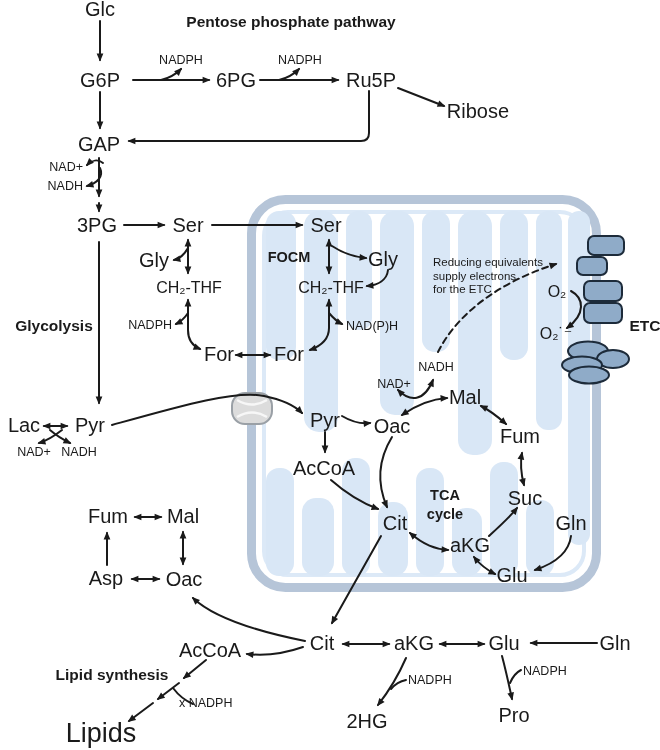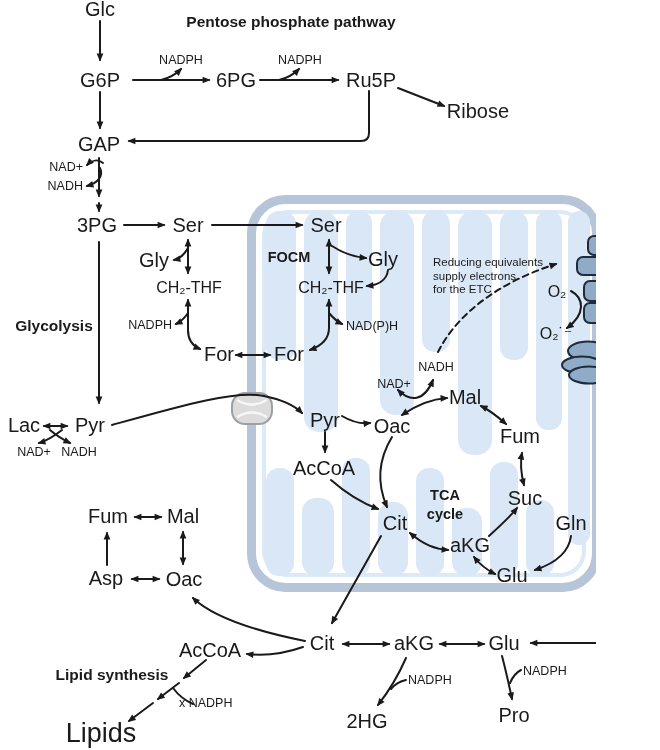--- a/index.html
+++ b/index.html
@@ -1,16 +1,16 @@
 <!DOCTYPE html>
 <html><head>
 <meta charset="utf-8">
 <style>
   html,body{margin:0;padding:0;background:#fff;}
-  #stage{position:relative;width:596px;height:750px;background:#ffffff;overflow:hidden;
+  #stage{position:relative;width:660px;height:750px;background:#ffffff;overflow:hidden;
          font-family:"Liberation Sans","DejaVu Sans",sans-serif;}
   svg{display:block}
   text{fill:#1a1a1a;font-family:"Liberation Sans","DejaVu Sans",sans-serif;}
   .met{font-size:20px;}
   .met-md{font-size:16px;}
   .met-lg{font-size:27px;}
   .cof{font-size:12.5px;}
   .ttl{font-size:15.5px;font-weight:bold;}
   .ttl2{font-size:14.5px;font-weight:bold;}
   .ann{font-size:11.5px;}

